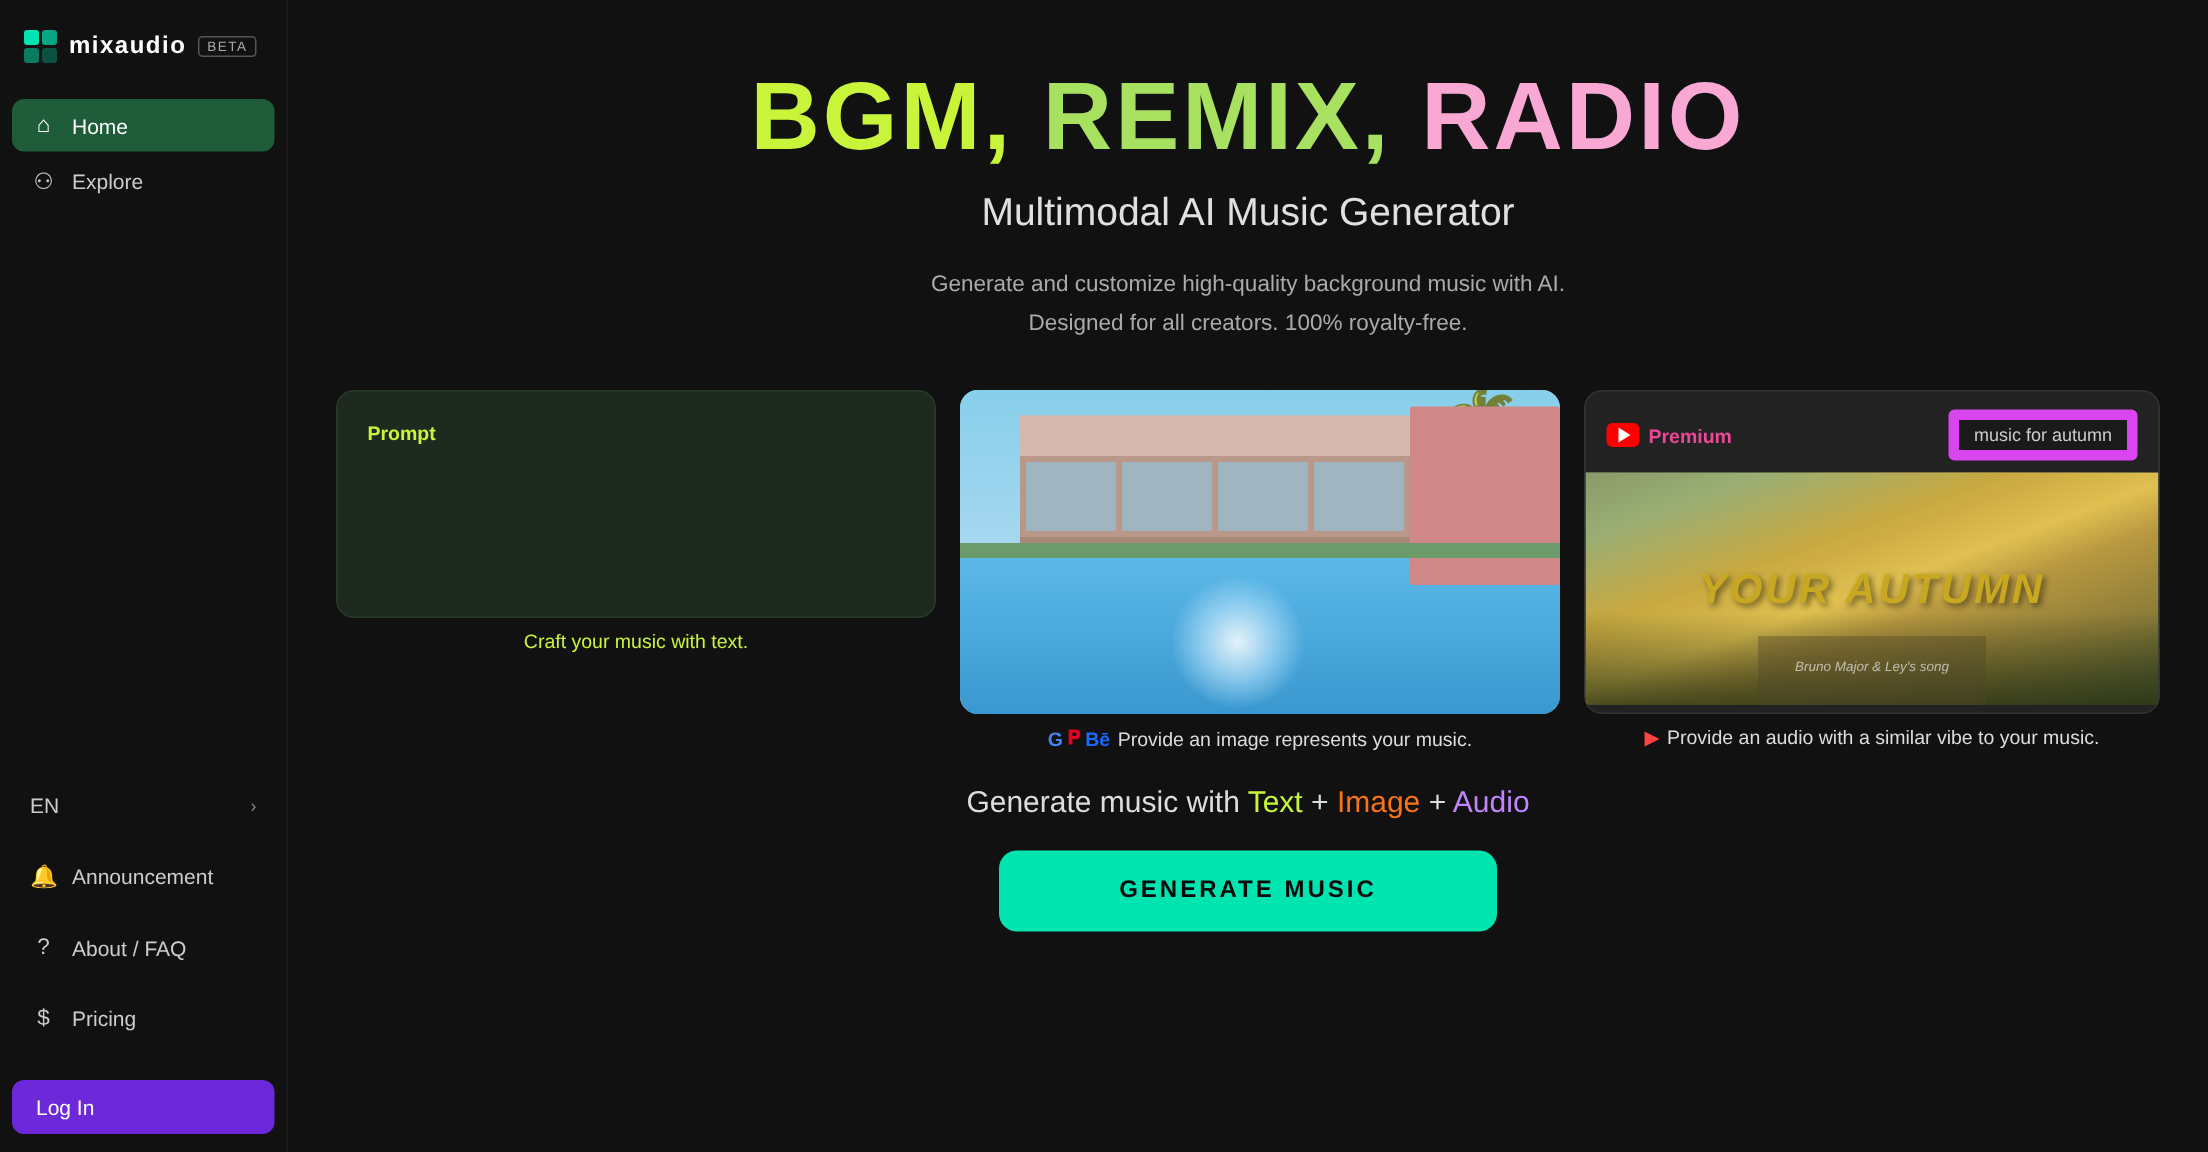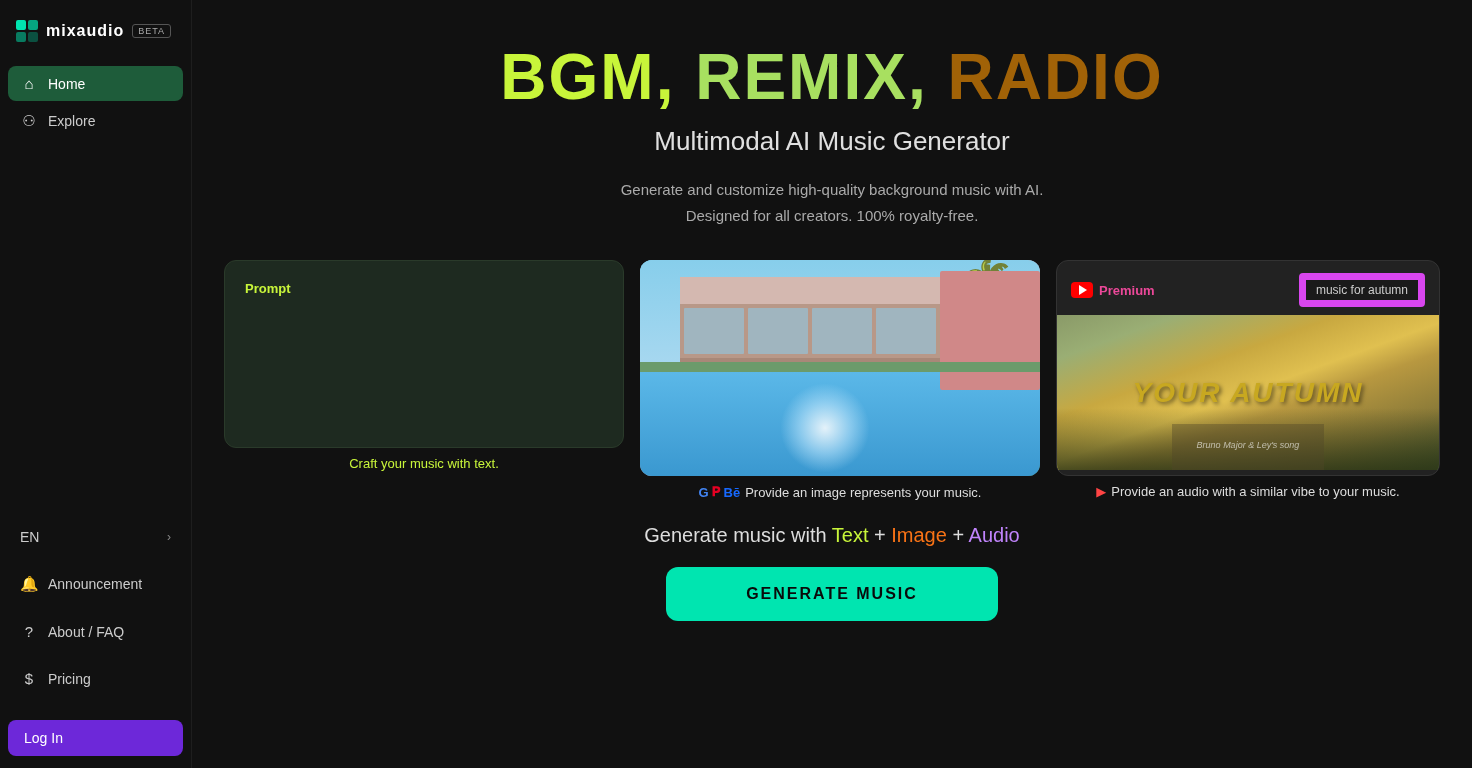--- a/index.html
+++ b/index.html
@@ -137,21 +137,21 @@
     .hero-title {
       font-size: 64px;
       font-weight: 900;
       letter-spacing: 2px;
       margin-bottom: 12px;
       text-align: center;
     }
 
     .title-bgm { color: #c8f53a; }
     .title-remix { color: #a8e060; }
-    .title-radio { color: #a16207; }
+    .title-radio { color: #f9a8d4; }
 
     .hero-subtitle {
       font-size: 26px;
       color: #e0e0e0;
       margin-bottom: 20px;
       font-weight: 400;
     }
 
     .hero-desc {
       font-size: 15px;
@@ -173,21 +173,21 @@
     .card {
       border-radius: 12px;
       overflow: hidden;
       position: relative;
     }
 
     
     .card-prompt {
       width: 400px;
       min-width: 400px;
-      height: 188px;
+      height: 152px;
       background: #1e2a20;
       border: 1px solid #2a3a2a;
       padding: 20px;
       display: flex;
       flex-direction: column;
     }
 
     .prompt-label {
       color: #c8f53a;
       font-size: 13px;

